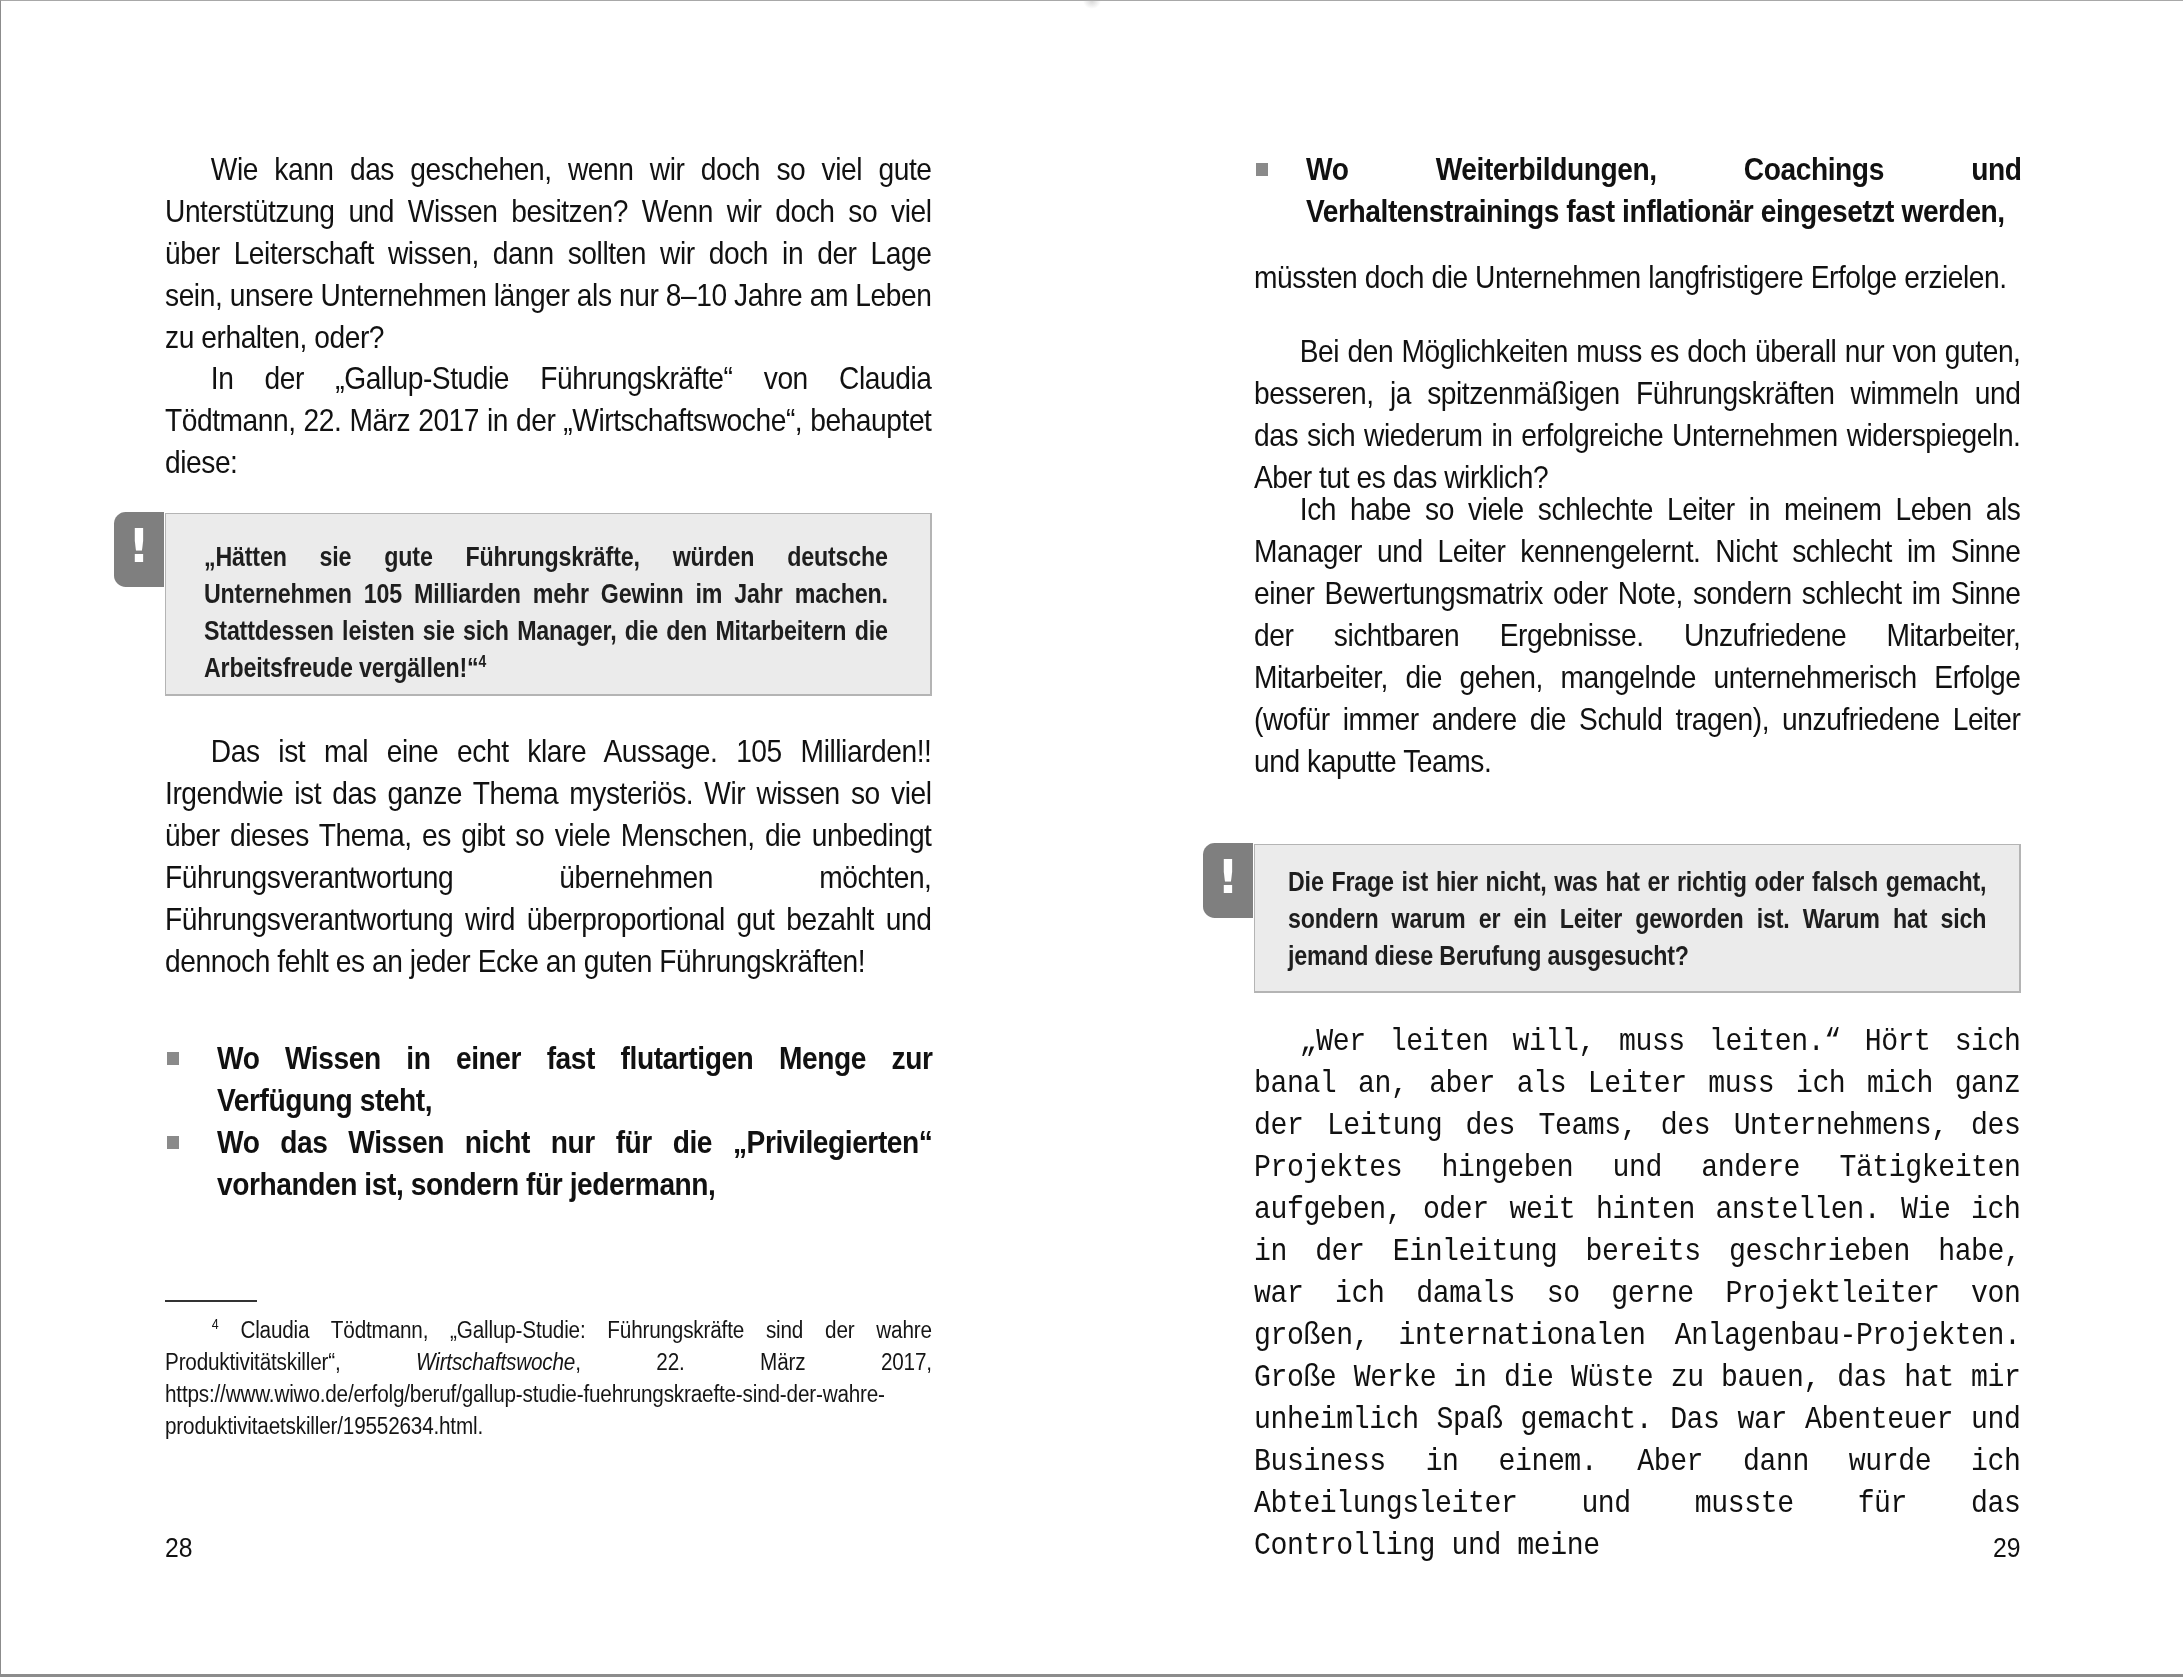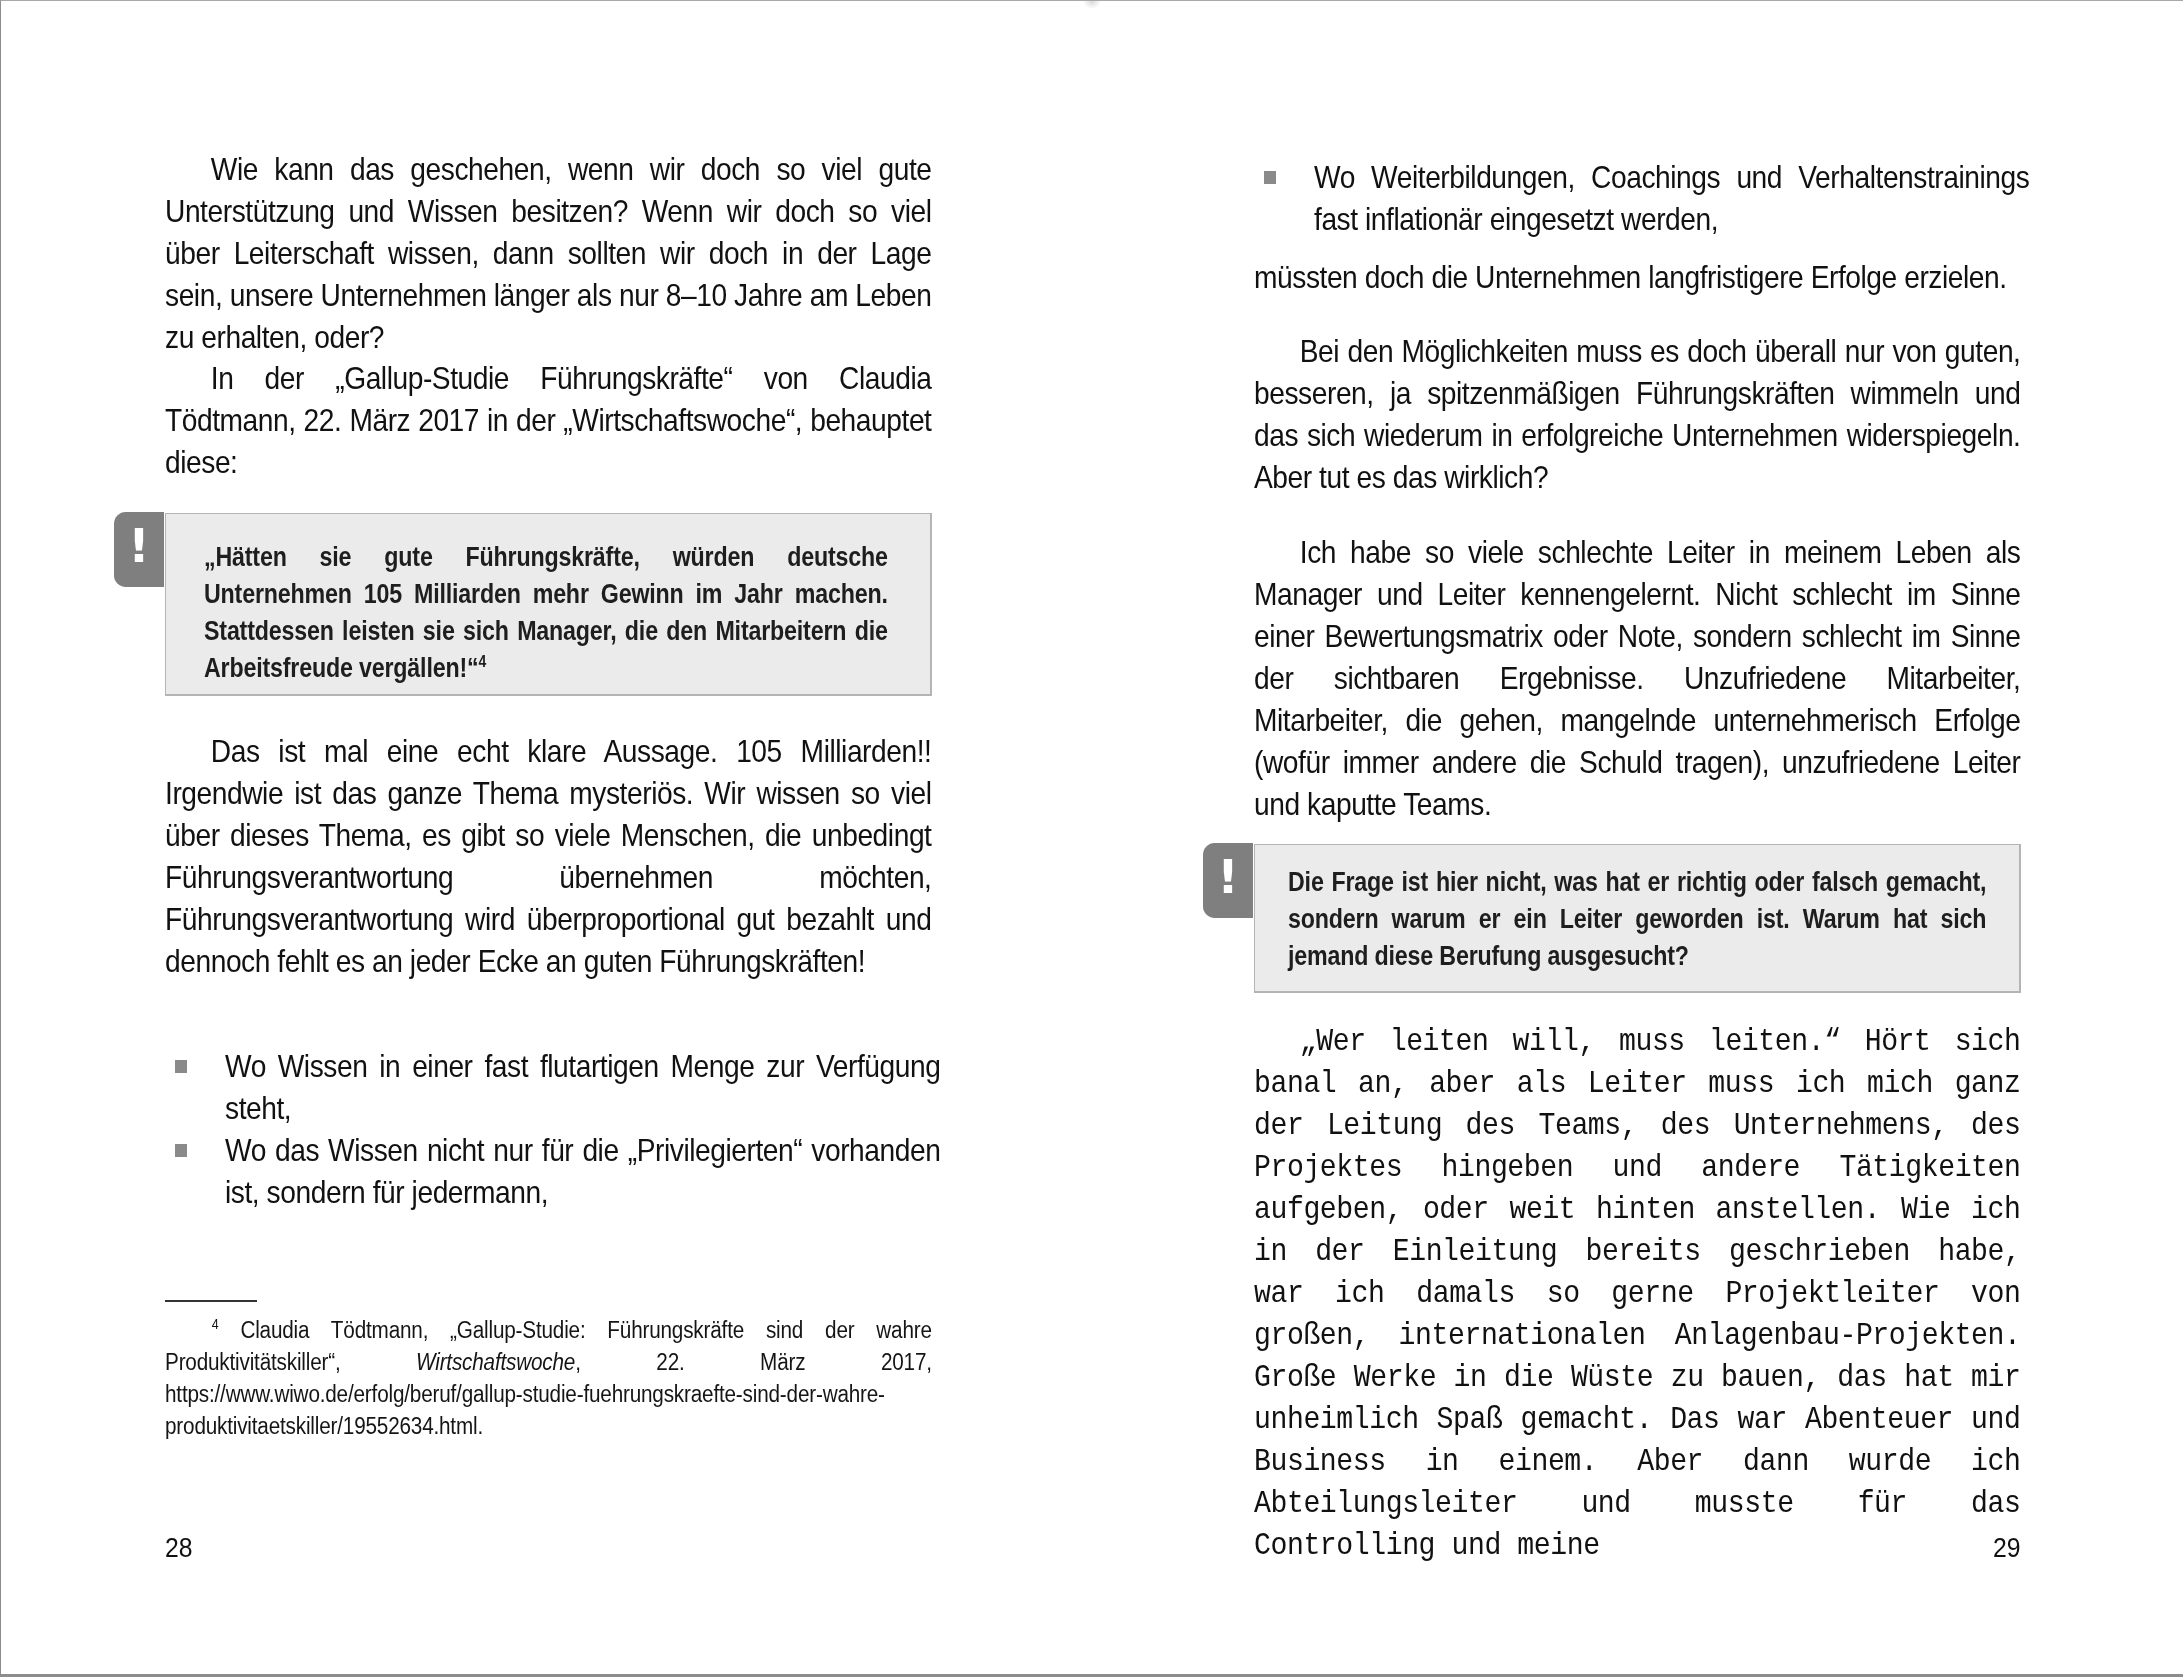--- a/index.html
+++ b/index.html
@@ -55,21 +55,21 @@
     text-align-last: auto;
     margin: 0;
     transform: scaleX(0.88);
     transform-origin: left top;
     width: 871px;
   }
   .txt.indent { text-indent: 52px; }
 
   .block { position: absolute; left: 0; width: 767px; }
 
-  .bullets { list-style: none; margin: 8px; padding: 0; }
+  .bullets { list-style: none; margin: 0; padding: 0; font-weight: bold; }
   .bullet {
     position: relative;
     padding-left: 52px;
   }
   .bullet .sq {
     position: absolute;
     left: 1.7px;
     top: 15px;
     width: 12.5px;
     height: 12.5px;
@@ -228,21 +228,21 @@
       </div>
 
       <div class="block" style="top:255px;">
         <p class="txt">müssten doch die Unternehmen langfristigere Erfolge erzielen.</p>
       </div>
 
       <div class="block" style="top:329px;">
         <p class="txt indent">Bei den Möglichkeiten muss es doch überall nur von guten, besseren, ja spitzenmäßigen Führungskräften wimmeln und das sich wiederum in erfolgreiche Unternehmen widerspiegeln. Aber tut es das wirklich?</p>
       </div>
 
-      <div class="block" style="top:530px;">
+      <div class="block" style="top:487px;">
         <p class="txt indent">Ich habe so viele schlechte Leiter in meinem Leben als Manager und Leiter kennengelernt. Nicht schlecht im Sinne einer Bewertungsmatrix oder Note, sondern schlecht im Sinne der sichtbaren Ergebnisse. Unzufriedene Mitarbeiter, Mitarbeiter, die gehen, mangelnde unternehmerisch Erfolge (wofür immer andere die Schuld tragen), unzufriedene Leiter und kaputte Teams.</p>
       </div>
 
       <div class="callout" style="top:843px; height:149px;">
         <div class="tab">
           <div class="bang">!</div>
         </div>
         <div style="position:absolute; left:33px; top:19px;">
           <p class="ctext" style="width:812px;">Die Frage ist hier nicht, was hat er richtig oder falsch gemacht, sondern warum er ein Leiter geworden ist. Warum hat sich jemand diese Berufung ausgesucht?</p>
         </div>

